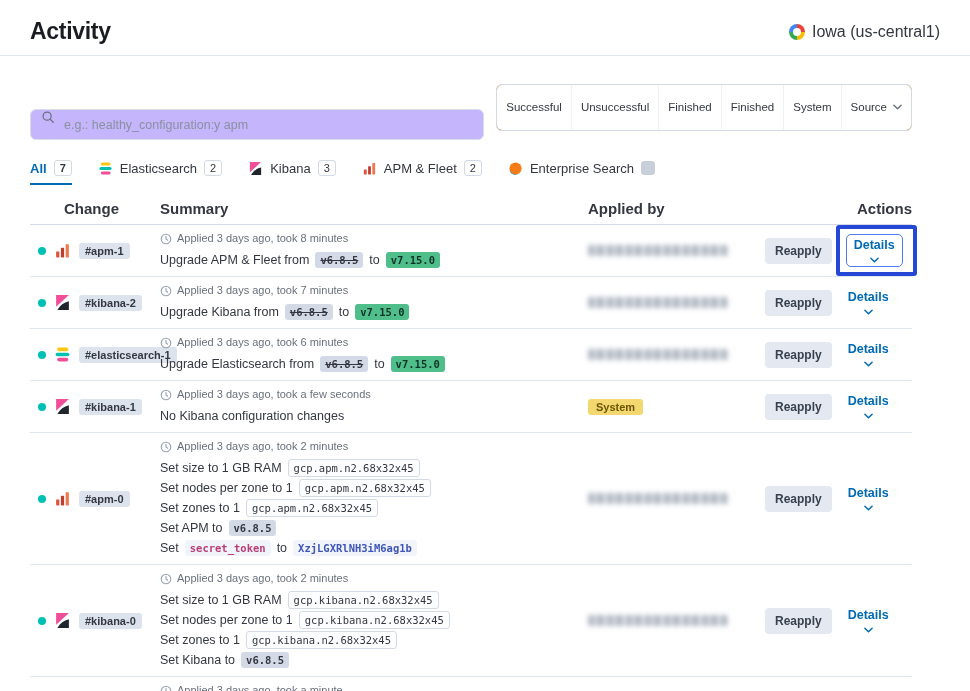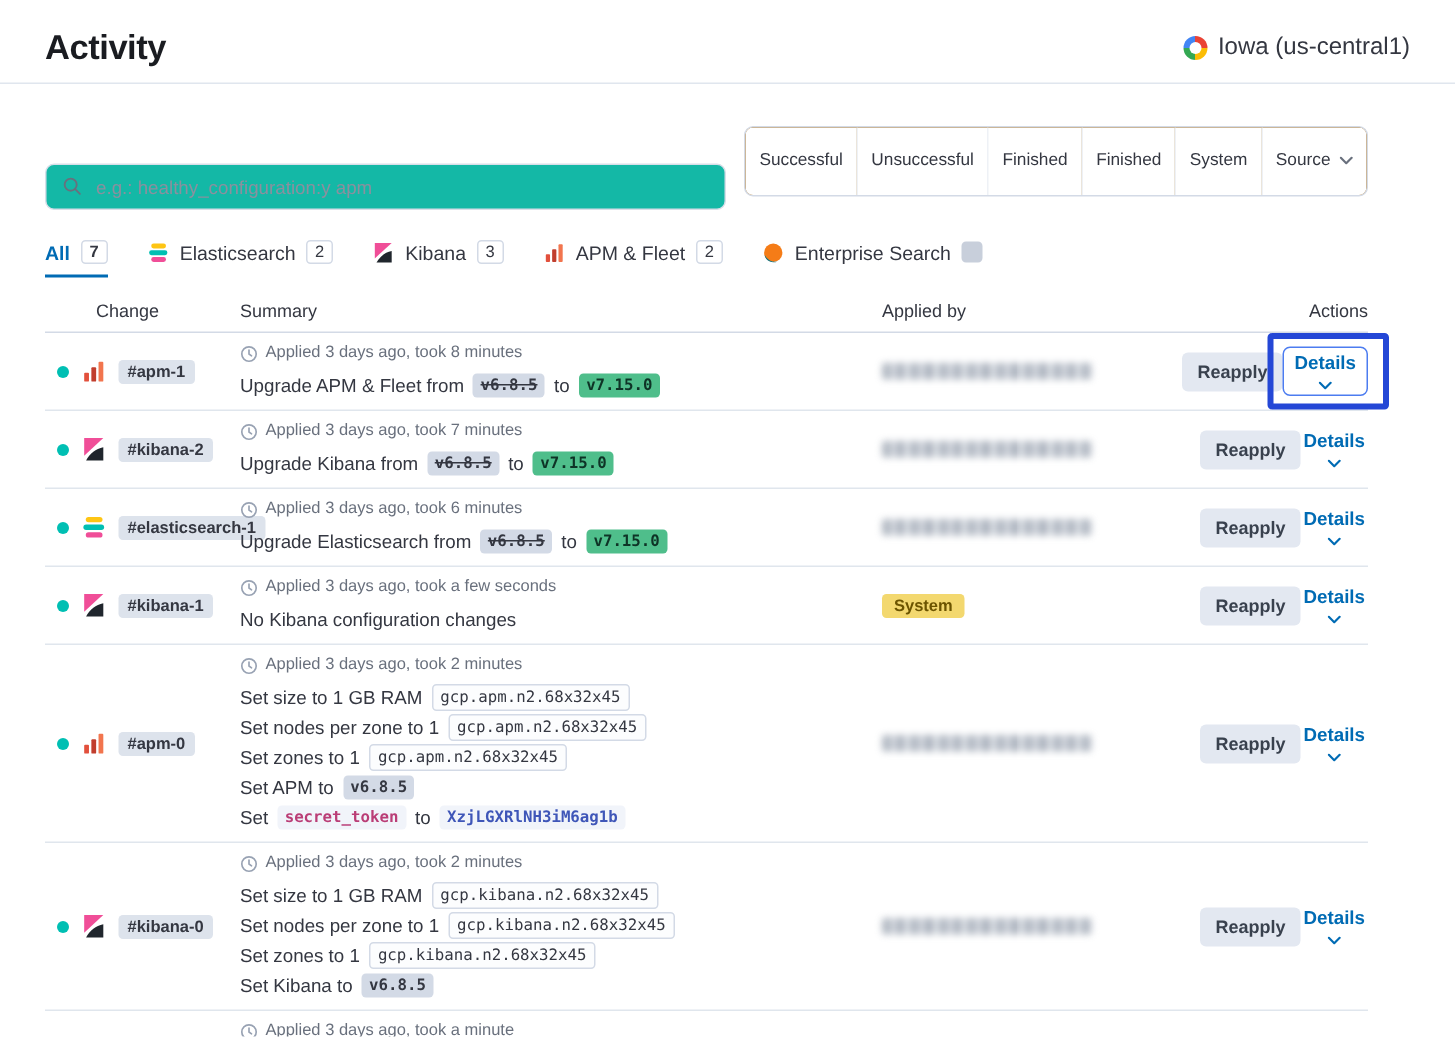--- a/index.html
+++ b/index.html
@@ -13,22 +13,22 @@
   .region { display:flex; align-items:center; gap:7px; font-size:16px; color:#343741; cursor:pointer; }
   .gcp-logo { width:16px; height:16px; border-radius:50%; position:relative; flex:none;
     background: conic-gradient(#EA4335 0 90deg,#FBBC05 90deg 180deg,#34A853 180deg 270deg,#4285F4 270deg 360deg); }
   .gcp-logo::after { content:""; position:absolute; inset:4px; background:#fff; border-radius:50%; }
   .top-divider { height:1px; background:#E0E6EE; width:100%; }
 
   .content { width:882px; margin-left:30px; }
 
   
   .controls { display:flex; align-items:center; margin-top:18px; gap:12px; }
-  .search-box { flex:1; max-width:543px; height:31px; display:flex; align-items:center; gap:8px;
-    padding:0 10px; background:#14b8a6; border:1px solid #D8DEE8; border-radius:6px;margin-top:35px; }
+  .search-box { flex:1; max-width:543px; height:31px; display:flex; gap:8px;
+    padding:0 10px; background:#c4b5fd; border:1px solid #D8DEE8; border-radius:6px;margin-top:35px; }
   .search-input { flex:1; border:none; outline:none; background:transparent; font-size:12.5px;
     color:#343741; font-family:"Liberation Sans",sans-serif; }
   .search-input::placeholder { color:#8B909E; }
   .filter-group { margin-left:auto; display:flex; align-items:stretch; height:47px;
     border:1px solid #D3DAE6; border-radius:6px; background:#a16207; overflow:hidden; }
   .filter-btn { display:flex; align-items:center; gap:6px; padding:0 9px; font-size:11.5px;
     color:#343741; background:#fff; border:none; border-left:1px solid #EEF1F6; cursor:pointer;
     font-family:"Liberation Sans",sans-serif; white-space:nowrap; }
   .filter-btn:first-child { border-left:none; }
 
@@ -38,21 +38,21 @@
     color:#343741; cursor:pointer; position:relative; }
   .tab.active { color:#006BB4; font-weight:700; }
   .tab.active::after { content:""; position:absolute; left:0; right:0; bottom:0; height:2px; background:#006BB4; }
   .tab-ic { width:15px; height:15px; display:flex; flex:none; }
   .tab-count { font-size:11px; border:1px solid #D3DAE6; border-radius:3px; padding:1px 5px;
     background:#fff; color:#343741; min-width:9px; text-align:center; line-height:12px; }
   .tab-count.filled { background:#C8CFDB; border-color:#C8CFDB; width:14px; height:14px; padding:0; }
 
   
   .thead { display:flex; margin-top:8px; padding:7px 0; border-bottom:1px solid #D3DAE6;
-    font-size:12px; font-weight:400; color:#343741; }
+    font-size:15px; font-weight:700; color:#343741; }
   .col-change  { width:130px; padding-left:34px; }
   .col-summary { width:428px; }
   .col-applied { width:177px; }
   .col-actions { width:147px; text-align:right; }
 
   .row { display:flex; border-bottom:1px solid #E0E6ED; padding:7px 0; align-items:stretch; }
   .cell { min-height:10px; }
   .cell-change { width:130px; display:flex; align-items:center; gap:8px; padding-left:8px; }
   .health-dot { width:8px; height:8px; border-radius:50%; background:#00BFB3; flex:none; }
   .app-icon { width:17px; height:17px; flex:none; display:flex; }
@@ -75,22 +75,22 @@
   .chip.codebg  { background:#F1F4FA; }
   .chip.pink    { color:#BA3D76; font-weight:700; }
   .chip.blue    { color:#3F56B8; font-weight:700; }
 
   .cell-applied { width:177px; display:flex; align-items:center; }
   .redacted { width:140px; height:11px; border-radius:2px; opacity:.75; filter:blur(2.5px);
     background:repeating-linear-gradient(90deg,#9AA3B0 0 6px,#C7CDD6 6px 10px,#8E97A6 10px 15px,#D4D9E0 15px 19px); }
   .badge-warning { background:#F3D86F; color:#6C5400; font-size:11px; font-weight:700;
     padding:2px 8px; border-radius:3px; }
 
-  .cell-actions { width:147px; display:flex; align-items:center; justify-content:flex-end;
-    position:relative; }
+  .cell-actions { width:147px; display:flex; align-items:center; 
+    gap:14px; position:relative; }
   .reapply-btn { background:#E3E8F1; color:#39414E; font-size:12px; font-weight:700;
     border:none; border-radius:4px; padding:6px 10px; cursor:pointer;
     font-family:"Liberation Sans",sans-serif; }
   .details-wrap { position:relative; display:inline-flex; }
   .details { display:flex; align-items:center; gap:5px; color:#006BB4; font-size:12.5px;
     font-weight:700; cursor:pointer; padding:4px 2px;flex-direction:column; }
   .details.focused { border:1.5px solid #4C7CF0; border-radius:5px; padding:3px 7px; }
   .annotation { position:absolute; inset:-9px -14px -9px -10px; border:4px solid #2447D6;
     border-radius:3px; pointer-events:none; z-index:5; }
   .chev-wrap { display:flex; }

